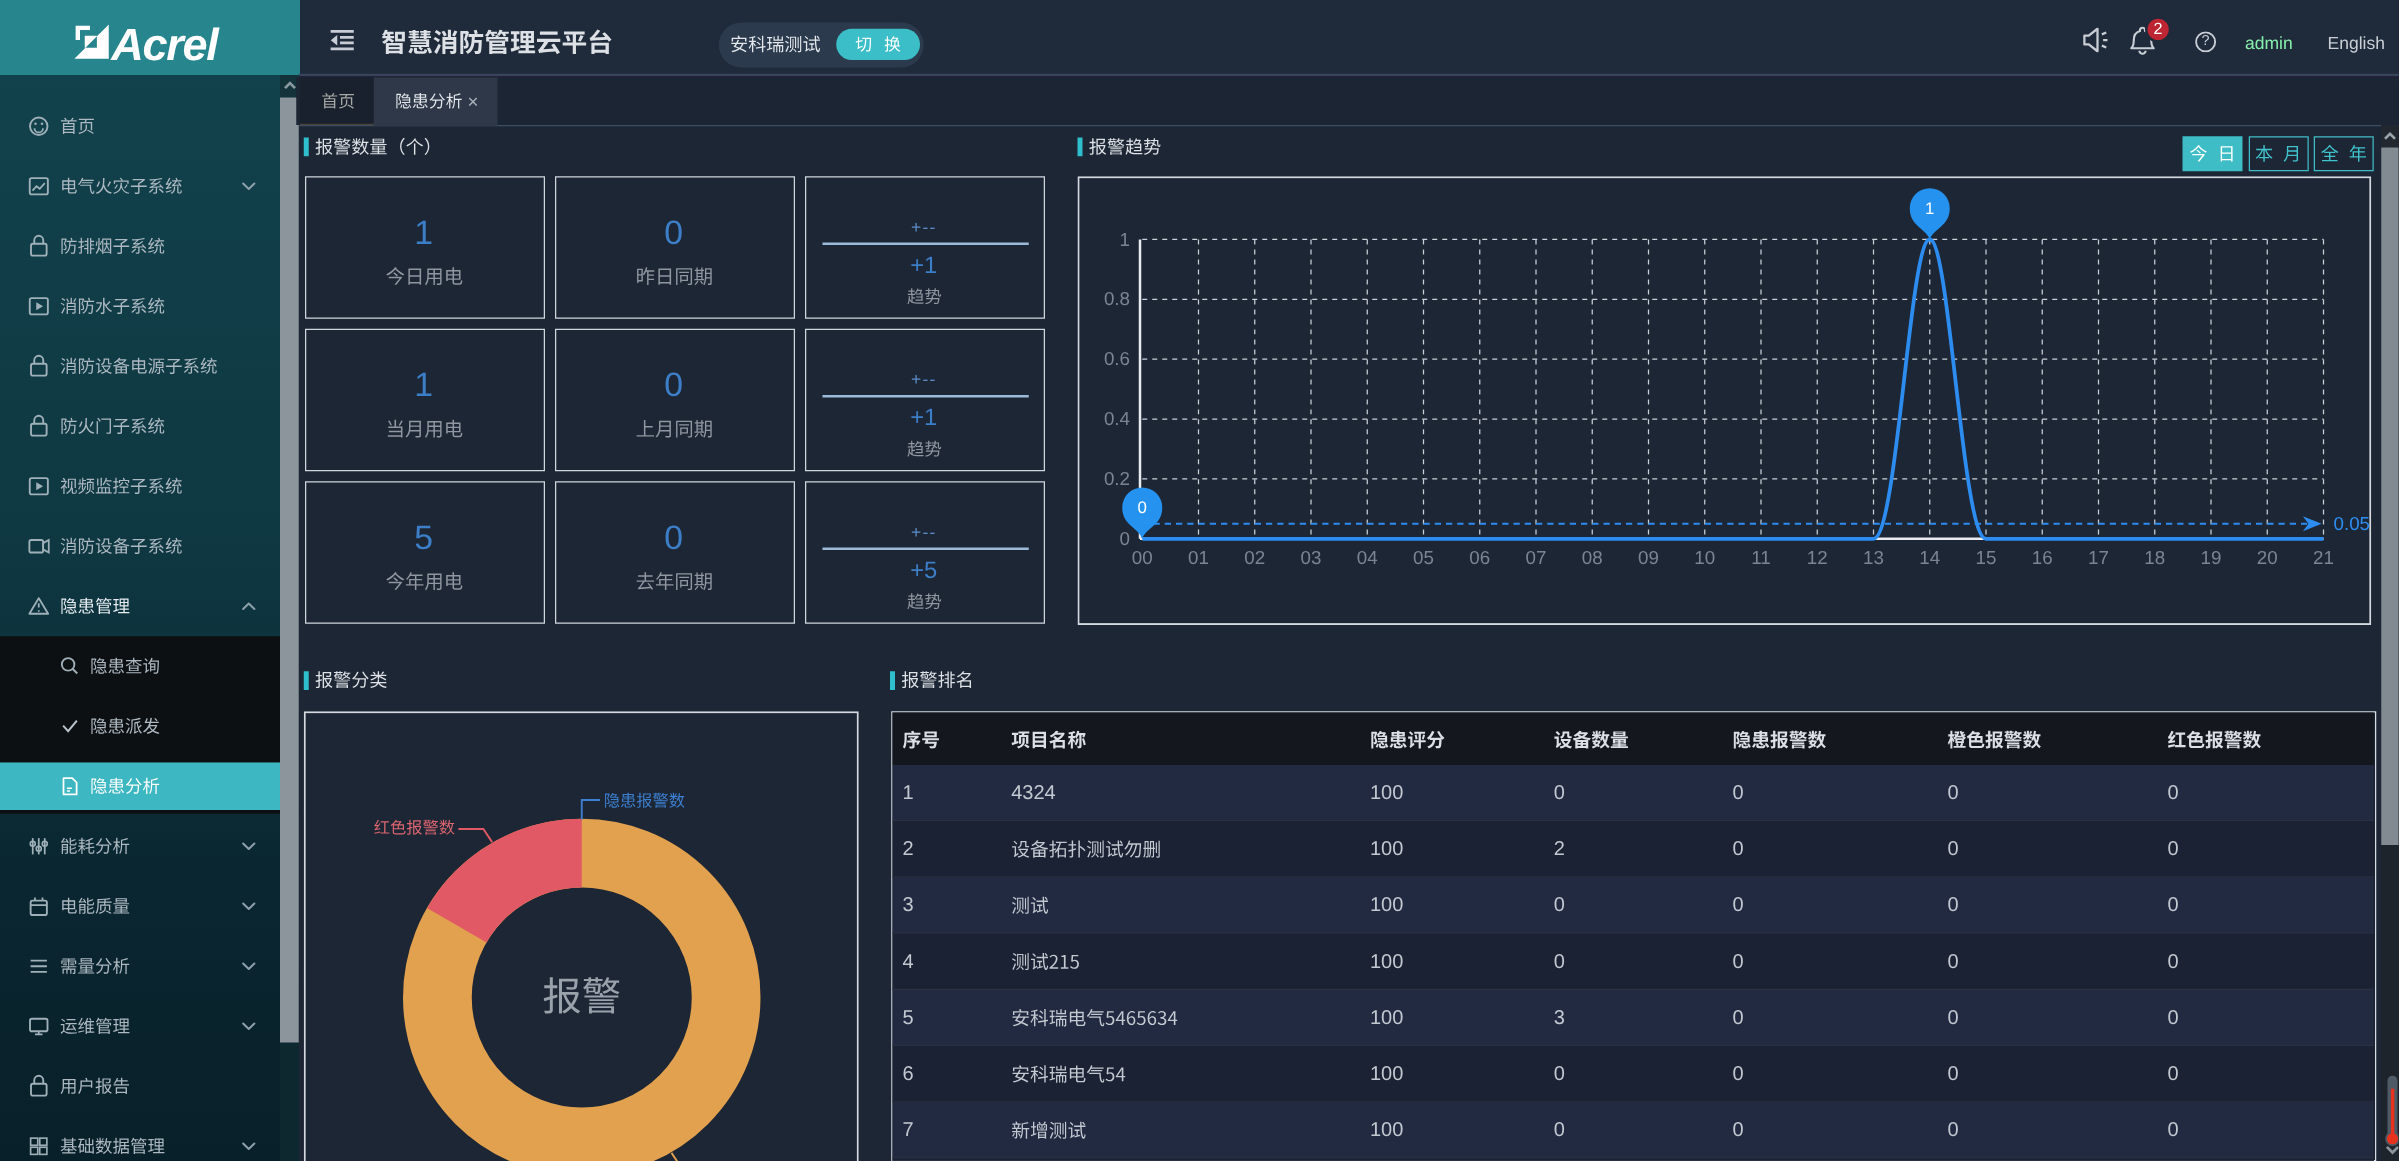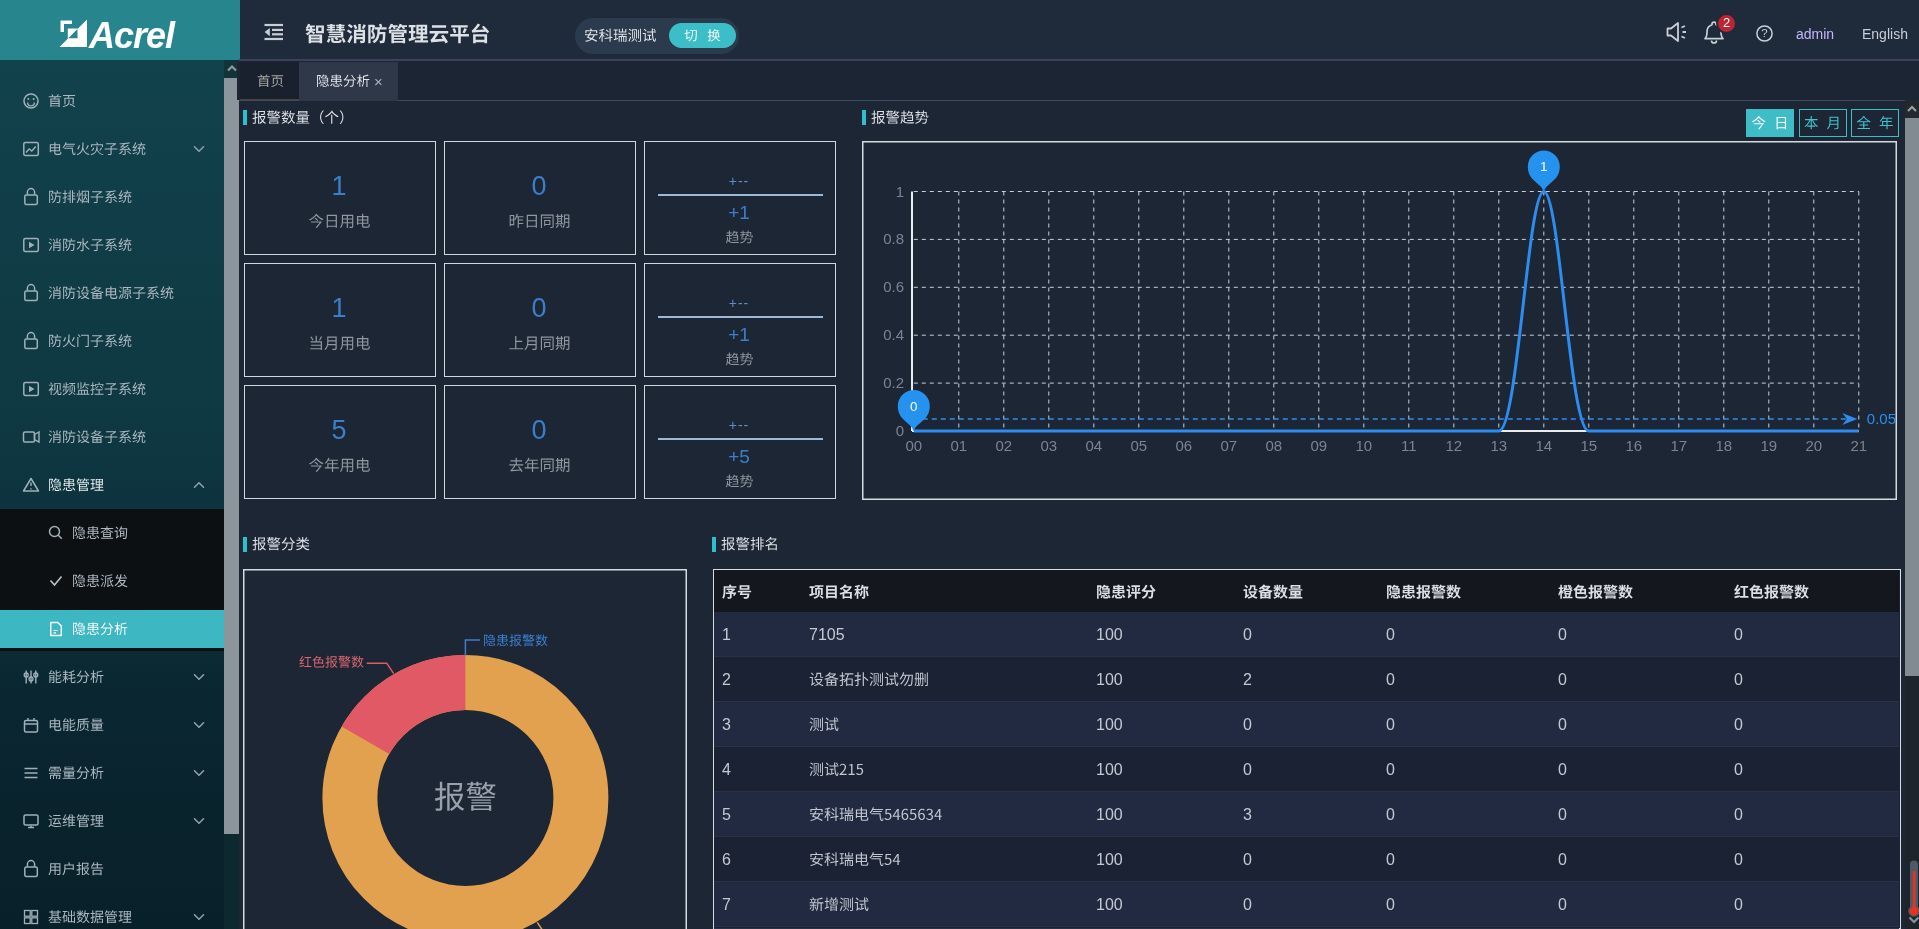--- a/index.html
+++ b/index.html
@@ -34,21 +34,21 @@
     <svg class="abs" style="left:1703px;top:21px" width="22" height="23" viewBox="0 0 22 23">
 <path d="M11 1.2 c1.2 0 2 .8 2 2 v.6 c3 .9 5 3.5 5 7.2 0 4 .8 5.6 2 6.6 H2 c1.2 -1 2 -2.6 2 -6.6 0 -3.7 2 -6.3 5 -7.2 v-.6 c0 -1.2 .8 -2 2 -2 z" fill="none" stroke="#c9ced6" stroke-width="1.7" stroke-linejoin="round"></path>
 <path d="M8.5 19.5 a2.5 2.5 0 0 0 5 0" fill="none" stroke="#c9ced6" stroke-width="1.7"></path>
 </svg>
     <div class="abs" style="left:1716px;top:13px;width:21px;height:21px;background:#bc2531;border:2px solid #1f2b3a;border-radius:50%"></div>
     <div class="lat" style="left:1716px;top:13px;width:21px;height:21px;line-height:20px;text-align:center;color:#fff;font-size:13px">2</div>
     <svg class="abs" style="left:1756px;top:25px" width="17" height="17" viewBox="0 0 17 17">
 <circle cx="8.5" cy="8.5" r="7.6" fill="none" stroke="#c9ced6" stroke-width="1.5"></circle>
 </svg>
     <div class="lat" style="left:1756px;top:25px;width:17px;height:17px;line-height:17px;text-align:center;color:#c9ced6;font-size:11.5px">?</div>
-    <div class="lat" style="left:1796px;top:26px;font-size:14px;color:#c4b5fd">admin</div>
+    <div class="lat" style="left:1796px;top:26px;font-size:14px;color:#86efac">admin</div>
     <div class="lat" style="left:1862px;top:26px;font-size:14px;color:#c9ced6">English</div>
     <div class="abs" style="left:0;top:60px;width:239px;height:869px;background:linear-gradient(180deg,#12424c 0%,#0e3741 45%,#0a2630 75%,#08202a 100%)"></div>
     <div class="abs" style="left:0;top:509px;width:239px;height:101px;background:#0d1013"></div>
     <div class="abs" style="left:0;top:610px;width:224px;height:38px;background:#3db7c1"></div>
     <div class="abs" style="left:0;top:648px;width:239px;height:3px;background:#0d1013"></div>
     <svg class="abs" style="left:0;top:0" width="237" height="929" viewBox="0 0 237 929">
       <g fill="none" stroke="#8ea0aa" stroke-width="1.6" stroke-linecap="round" stroke-linejoin="round">
         <path d="M194.5 146.8 L199 151.2 L203.5 146.8"></path>
         <path d="M194.5 487.2 L199 482.8 L203.5 487.2"></path>
         <path d="M194.5 674.8 L199 679.2 L203.5 674.8"></path>
@@ -228,21 +228,21 @@
     <div class="abs" style="left:714.0px;top:570.0px;width:1185px;height:42px;background:#14171d"></div>
     <div class="abs" style="left:714.0px;top:612.0px;width:1185px;height:45.0px;background:#222a41;border-bottom:1px solid #2a3142"></div>
     <div class="abs" style="left:714.0px;top:657.0px;width:1185px;height:45.0px;background:#1a2233;border-bottom:1px solid #2a3142"></div>
     <div class="abs" style="left:714.0px;top:702.0px;width:1185px;height:45.0px;background:#222a41;border-bottom:1px solid #2a3142"></div>
     <div class="abs" style="left:714.0px;top:747.0px;width:1185px;height:45.0px;background:#1a2233;border-bottom:1px solid #2a3142"></div>
     <div class="abs" style="left:714.0px;top:792.0px;width:1185px;height:45.0px;background:#222a41;border-bottom:1px solid #2a3142"></div>
     <div class="abs" style="left:714.0px;top:837.0px;width:1185px;height:45.0px;background:#1a2233;border-bottom:1px solid #2a3142"></div>
     <div class="abs" style="left:714.0px;top:882.0px;width:1185px;height:45.0px;background:#222a41;border-bottom:1px solid #2a3142"></div>
     <div class="abs" style="left:714.0px;top:927.0px;width:1185px;height:2.0px;background:#1a2233;border-bottom:1px solid #2a3142"></div>
     <div class="lat" style="left:722px;top:625.5px;font-size:16px;color:#c3c9d1">1</div>
-    <div class="lat" style="left:809px;top:625.5px;font-size:16px;color:#c3c9d1">7105</div>
+    <div class="lat" style="left:809px;top:625.5px;font-size:16px;color:#c3c9d1">4324</div>
     <div class="lat" style="left:1096px;top:625.5px;font-size:16px;color:#c3c9d1">100</div>
     <div class="lat" style="left:1243px;top:625.5px;font-size:16px;color:#c3c9d1">0</div>
     <div class="lat" style="left:1386px;top:625.5px;font-size:16px;color:#c3c9d1">0</div>
     <div class="lat" style="left:1558px;top:625.5px;font-size:16px;color:#c3c9d1">0</div>
     <div class="lat" style="left:1734px;top:625.5px;font-size:16px;color:#c3c9d1">0</div>
     <div class="lat" style="left:722px;top:670.5px;font-size:16px;color:#c3c9d1">2</div>
     <div class="lat" style="left:1096px;top:670.5px;font-size:16px;color:#c3c9d1">100</div>
     <div class="lat" style="left:1243px;top:670.5px;font-size:16px;color:#c3c9d1">2</div>
     <div class="lat" style="left:1386px;top:670.5px;font-size:16px;color:#c3c9d1">0</div>
     <div class="lat" style="left:1558px;top:670.5px;font-size:16px;color:#c3c9d1">0</div>

